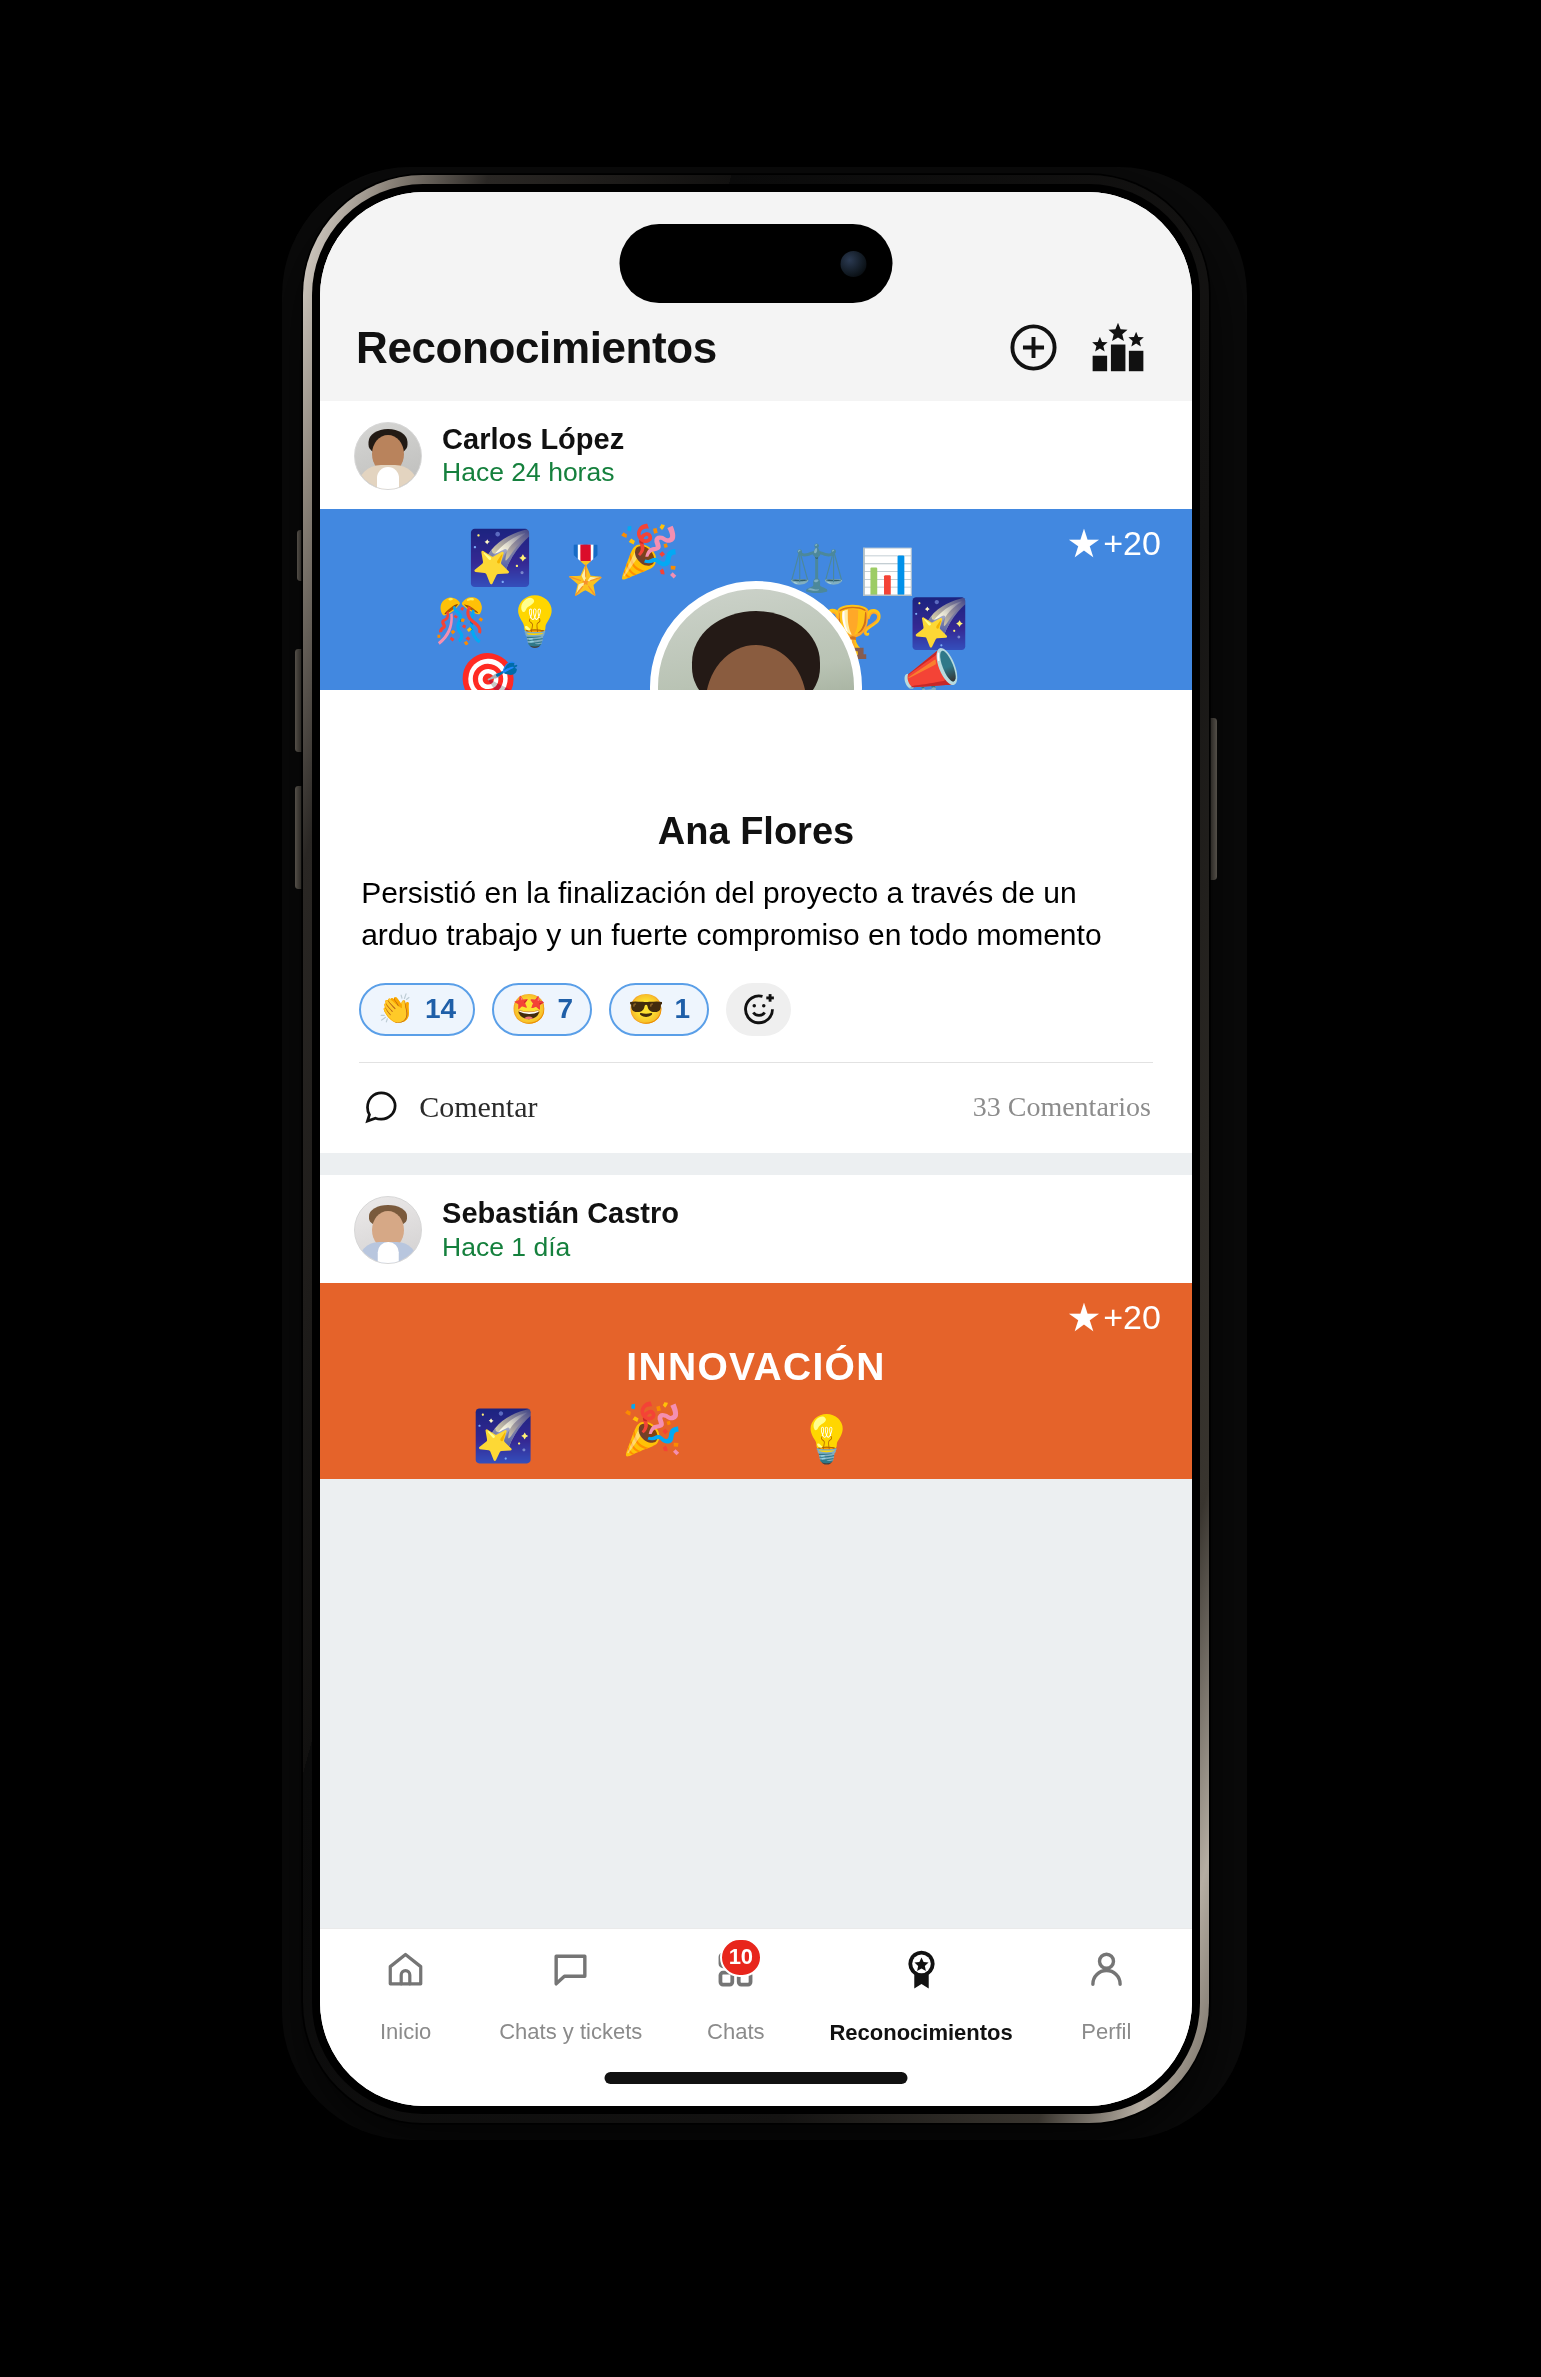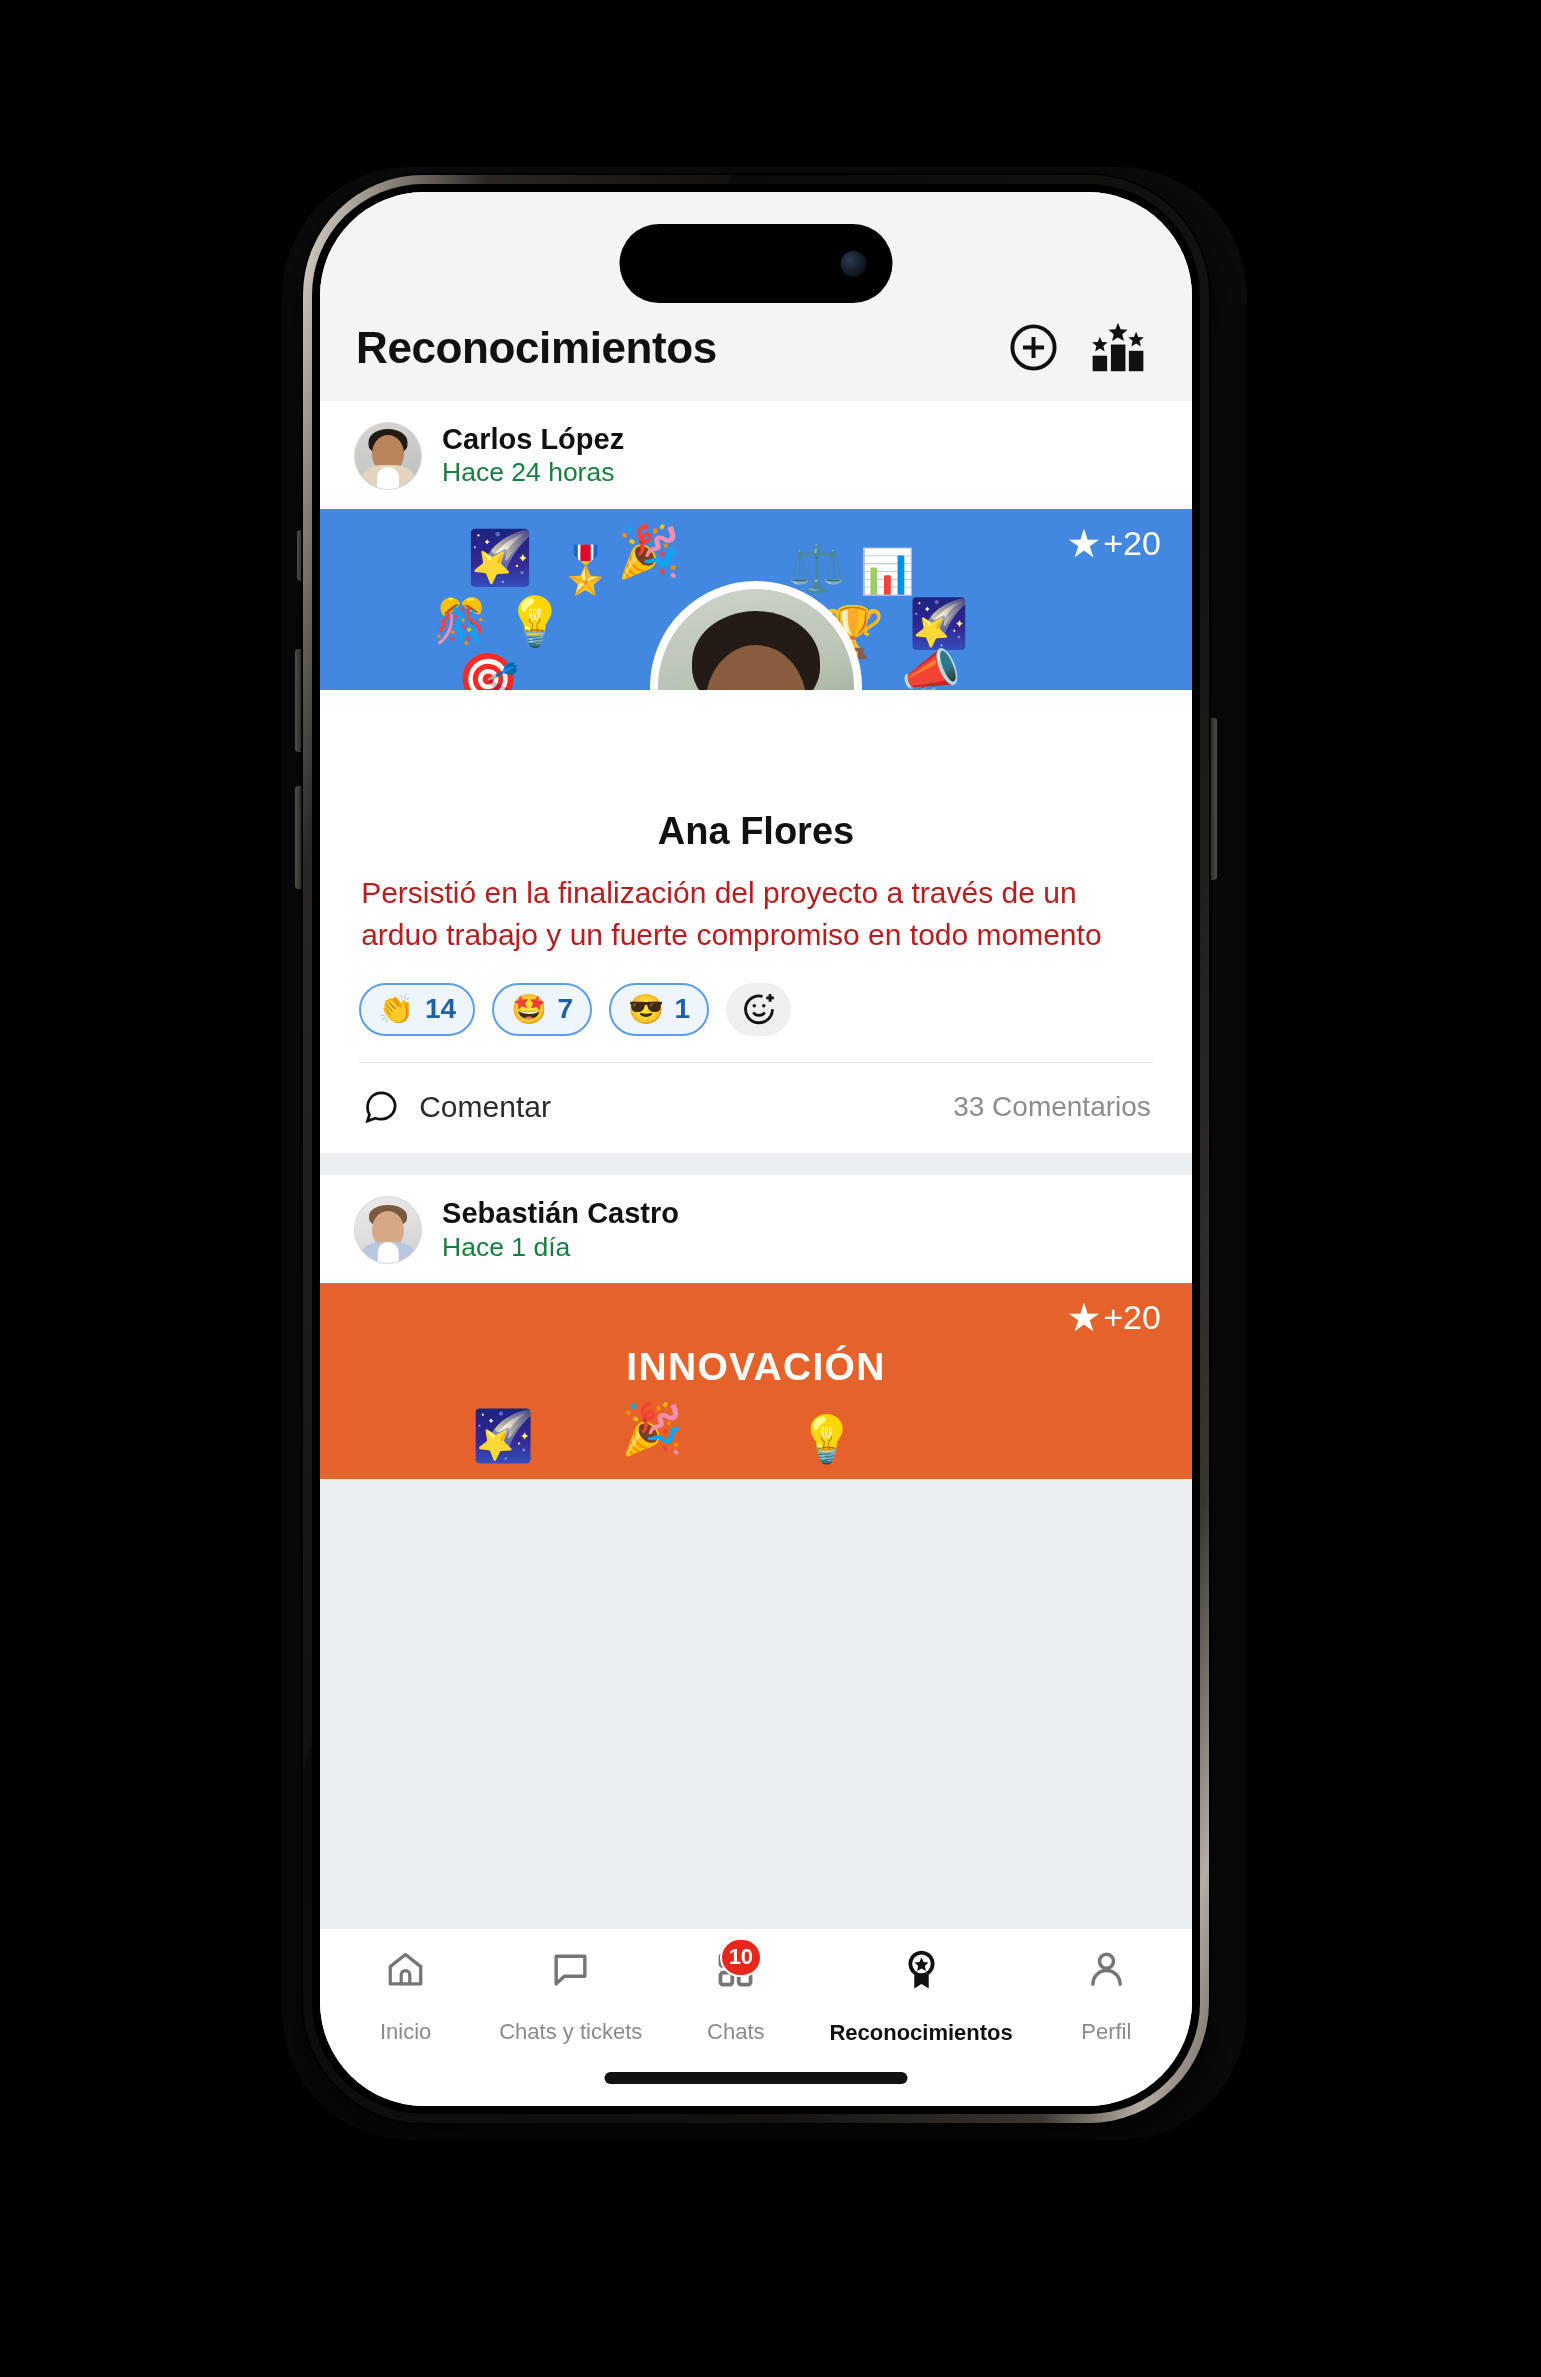--- a/index.html
+++ b/index.html
@@ -99,34 +99,34 @@
     border:8.5px solid #fff; overflow:hidden; z-index:5;
     background:linear-gradient(170deg,#cdd3cb 0%,#b9c3b4 45%,#7e8d74 100%);
   }
   .hero-hair{ position:absolute; left:50%; transform:translateX(-50%); top:22px;
               width:128px;height:103px;border-radius:50% 50% 45% 45%;background:#241a16;}
   .hero-skin{ position:absolute; left:50%; transform:translateX(-50%); top:56px;
               width:101px;height:118px;border-radius:50% 50% 48% 48%;background:#8a5c3f;}
 
   .post-body{ padding:120px 36px 0 36px; }
   .recipient{ text-align:center; font-size:38px; font-weight:bold; color:#111; }
-  .message{ font-size:30px; color:#b91c1c; line-height:1.42; padding:19px 5.1px 0 5.1px; }
+  .message{ font-size:30px; color:#000000; line-height:1.42; padding:19px 5.1px 0 5.1px; }
 
   .reactions{ display:flex; align-items:center; gap:17px; padding:26px 3.4px 26px 3.4px; }
   .chip{ display:flex; align-items:center; gap:10.3px; height:53px; padding:0 17px;
          border:2.6px solid #5a9fe8; border-radius:34px; background:#eef5fd; }
   .chip .emo{ font-size:29px; line-height:1; }
   .chip .cnt{ font-size:28px; color:#1f5fa8; font-weight:bold; }
   .chip-add{ width:65px;height:53px;border-radius:31px;background:#efefef;
              display:flex;align-items:center;justify-content:center; }
 
   .divider{ height:1.7px; background:#e2e2e2; margin:0 3.4px; }
 
   .comment-row{ display:flex; align-items:center; justify-content:space-between;
-                padding:24px 5.1px 27px 5.1px; }
+                padding:24px 5.1px 27px 5.1px;font-family:Liberation Serif, serif; }
   .comment-left{ display:flex; align-items:center; gap:19px; }
   .comment-label{ font-size:30px; color:#2b2b2b; }
   .comment-count{ font-size:28px; color:#8c8c8c; }
 
   .gap{ height:22px; background:#eceff1; }
 
   
   .tabbar{
     flex:0 0 auto; background:#fff; border-top:0.9px solid #eaeaea;
     display:flex; align-items:flex-start; justify-content:space-around;

